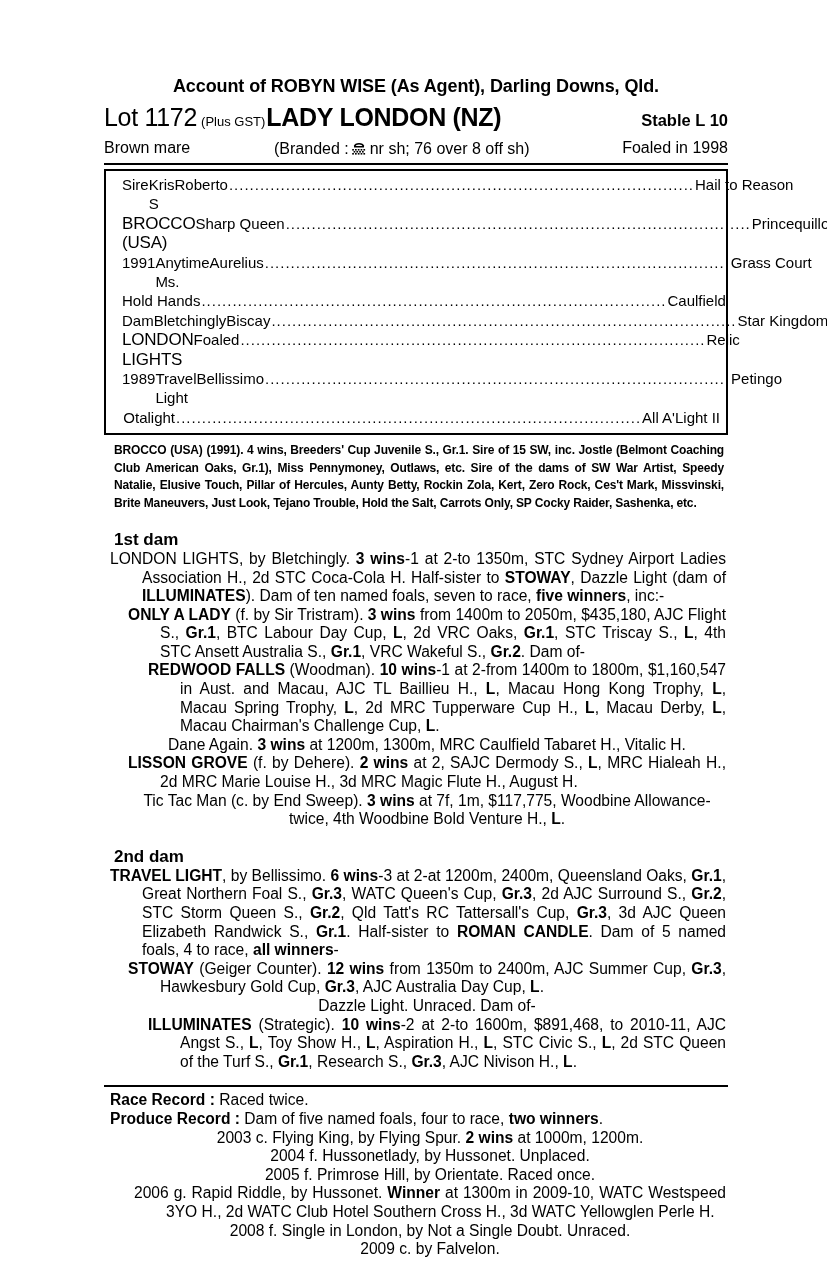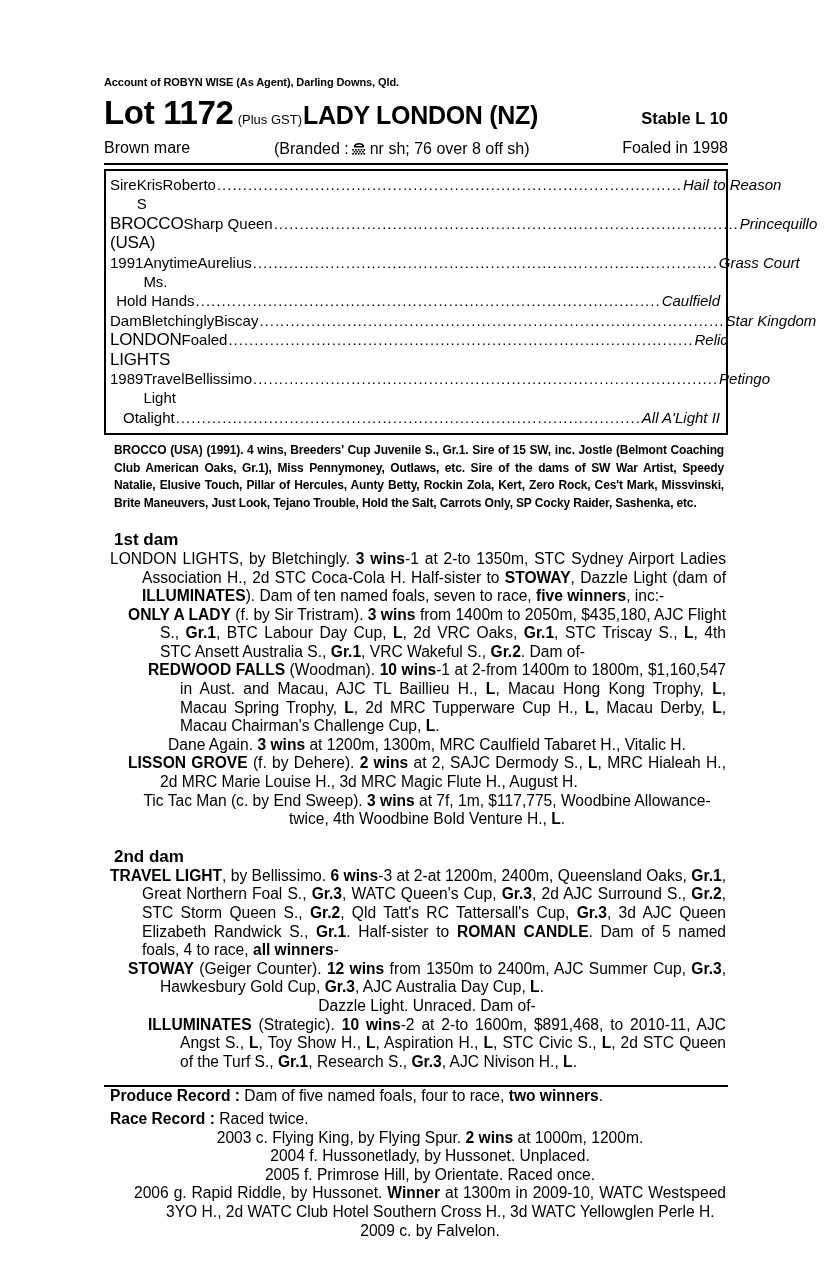--- a/index.html
+++ b/index.html
@@ -17,35 +17,36 @@
   }
   .page {
     position: absolute;
     left: 104px;
     top: 0;
     width: 624px;
   }
 
   
   .account-line {
-    font-weight: bold;
-    font-size: 11px;
+    text-align: center;
+    font-weight: bold;
+    font-size: 18px;
     letter-spacing: -0.1px;
     margin-top: 76px;
     white-space: nowrap;
   }
   .lot-line {
     display: flex;
     align-items: baseline;
     margin-top: 6px;
     white-space: nowrap;
   }
   .lot-no {
-    font-weight: bold;
-    font-size: 33px;
+    font-weight: normal;
+    font-size: 25px;
     letter-spacing: -0.3px;
   }
   .plus-gst {
     font-size: 13px;
     margin-left: 4px;
     margin-right: 1px;
   }
   .horse-name {
     font-weight: bold;
     font-size: 25px;
@@ -92,38 +93,38 @@
     border: 2px solid #000;
     margin-top: 4px;
     padding: 4px 0 6px 0;
     font-size: 15px;
     line-height: 19.4px;
   }
   .ped-row {
     display: flex;
     position: relative;
   }
-  .c1 { width: 186px; padding-left: 4px; box-sizing: border-box; }
+  .c1 { width: 186px; padding-left: 16px; box-sizing: border-box; }
   .c2 { width: 160px; }
   .c3 { flex: 1; padding-right: 6px; }
   .big { font-weight: normal; font-size: 17px; letter-spacing: -0.2px; }
   .dots {
     display: flex;
     align-items: baseline;
     width: 100%;
     white-space: nowrap;
   }
   .dots .lead {
     flex: 1 1 auto;
     overflow: hidden;
     white-space: nowrap;
     letter-spacing: 1px;
     margin: 0 1px;
   }
-  .dots .dr { flex: 0 0 auto; text-align: left; font-style: italic; }
+  .dots .dr { flex: 0 0 auto; text-align: left; }
 
   
   .sire-para {
     font-weight: bold;
     font-size: 12px;
     line-height: 17.4px;
     text-align: justify;
     margin-top: 7px;
     padding-left: 10px;
     padding-right: 4px;
@@ -321,31 +322,32 @@
   <div class="dam-head">2nd dam</div>
   <div id="second-dam-entries">
       <div class="entry lvl0 hang"><b>TRAVEL LIGHT</b>, by Bellissimo. <b>6 wins</b>-3 at 2-at 1200m, 2400m, Queensland Oaks, <b>Gr.1</b>, Great Northern Foal S., <b>Gr.3</b>, WATC Queen's Cup, <b>Gr.3</b>, 2d AJC Surround S., <b>Gr.2</b>, STC Storm Queen S., <b>Gr.2</b>, Qld Tatt's RC Tattersall's Cup, <b>Gr.3</b>, 3d AJC Queen Elizabeth Randwick S., <b>Gr.1</b>. Half-sister to <b>ROMAN CANDLE</b>. Dam of 5 named foals, 4 to race, <b>all winners</b>-</div>
       <div class="entry lvl1"><b>STOWAY</b> (Geiger Counter). <b>12 wins</b> from 1350m to 2400m, AJC Summer Cup, <b>Gr.3</b>, Hawkesbury Gold Cup, <b>Gr.3</b>, AJC Australia Day Cup, <b>L</b>.</div>
       <div class="entry lvl1-flat nojust">Dazzle Light. Unraced. Dam of-</div>
       <div class="entry lvl2"><b>ILLUMINATES</b> (Strategic). <b>10 wins</b>-2 at 2-to 1600m, $891,468, to 2010-11, AJC Angst S., <b>L</b>, Toy Show H., <b>L</b>, Aspiration H., <b>L</b>, STC Civic S., <b>L</b>, 2d STC Queen of the Turf S., <b>Gr.1</b>, Research S., <b>Gr.3</b>, AJC Nivison H., <b>L</b>.</div>
     </div>
 
   <div class="records">
     <hr class="rule">
+    <div class="rec-line" style="margin-top:4px;">
+      <b>Race Record :</b>
+      <span>Raced twice.</span>
+    </div>
     <div class="rec-line">
       <b>Produce Record :</b>
       <span id="produce-record-value">Dam of five named foals, four to race, <b>two winners</b>.</span>
-    </div>
-    <div class="rec-line" style="margin-top:4px;">
-      <b>Race Record :</b>
-      <span>Raced twice.</span>
     </div>
     <div id="produce-list">
         <div class="produce-item nojust">2003 c. Flying King, by Flying Spur. <b>2 wins</b> at 1000m, 1200m.</div>
         <div class="produce-item nojust">2004 f. Hussonetlady, by Hussonet. Unplaced.</div>
         <div class="produce-item nojust">2005 f. Primrose Hill, by Orientate. Raced once.</div>
         <div class="produce-item">2006 g. Rapid Riddle, by Hussonet. <b>Winner</b> at 1300m in 2009-10, WATC Westspeed 3YO H., 2d WATC Club Hotel Southern Cross H., 3d WATC Yellowglen Perle H.</div>
+        <div class="produce-item nojust">2008 f. Single in London, by Not a Single Doubt. Unraced.</div>
         <div class="produce-item nojust">2009 c. by Falvelon.</div>
       </div>
 
   </div>
 
 </div>
 
 </body></html>

